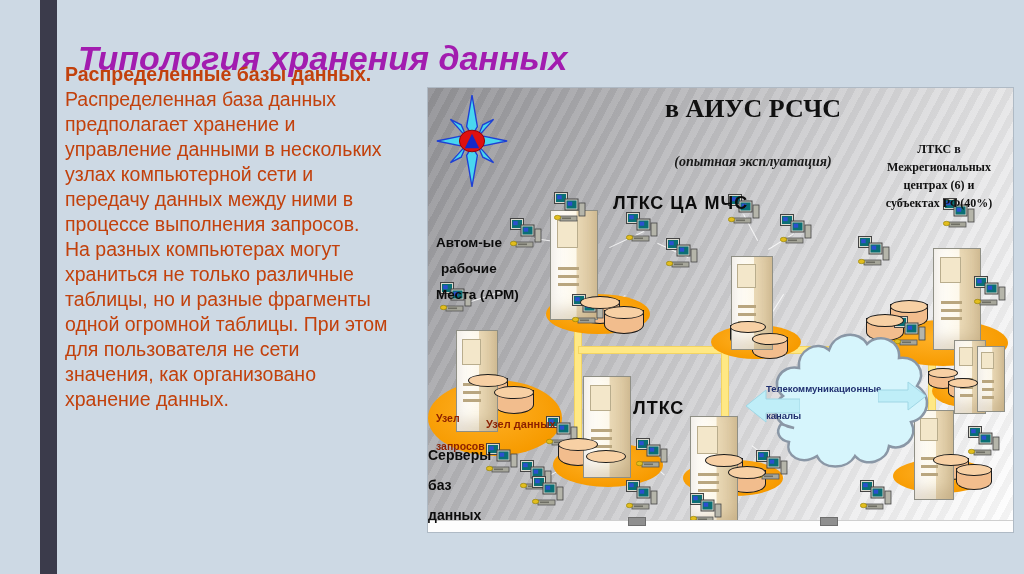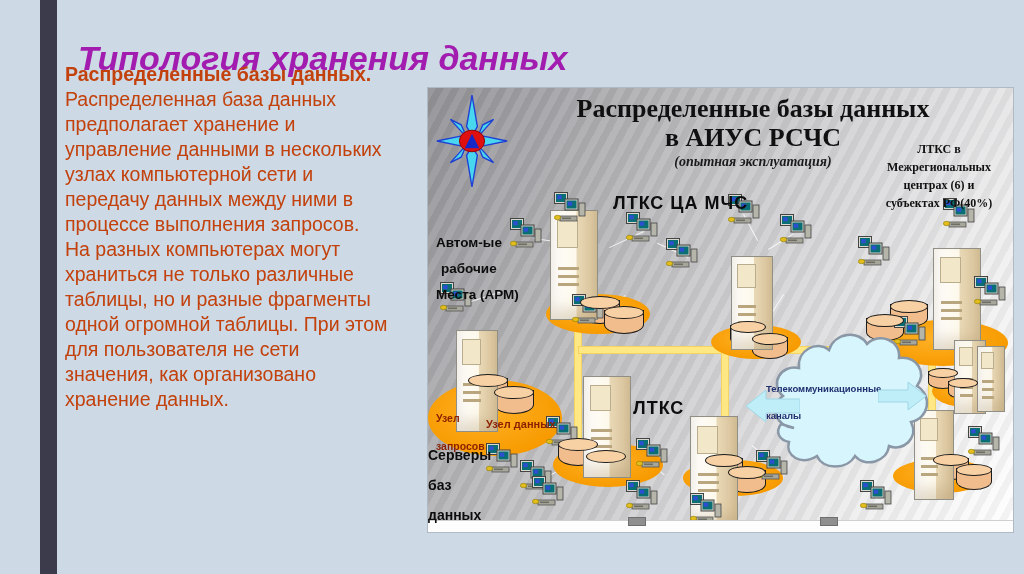--- a/index.html
+++ b/index.html
@@ -263,21 +263,20 @@
       <polygon points="64,28 52,34 46,48"></polygon>
       <polygon points="16,28 28,34 34,48"></polygon>
       <polygon points="64,76 52,70 46,56"></polygon>
       <polygon points="16,76 28,70 34,56"></polygon>
     </g>
     <ellipse cx="40" cy="52" rx="14" ry="12" fill="#e01010" stroke="#8a0000"></ellipse>
     <polygon points="40,44 48,60 32,60" fill="#1628c8"></polygon>
   </svg>
 
   <div class="dg-title">
-    <div>Распределенные базы данных</div>
     <div>в АИУС РСЧС</div>
   </div>
   <div class="dg-subtitle">(опытная эксплуатация)</div>
   <div class="dg-note">
       <div>ЛТКС в</div>
       <div>Межрегиональных</div>
       <div>центрах (6) и</div>
       <div>субъектах РФ(40%)</div>
     </div>
 

